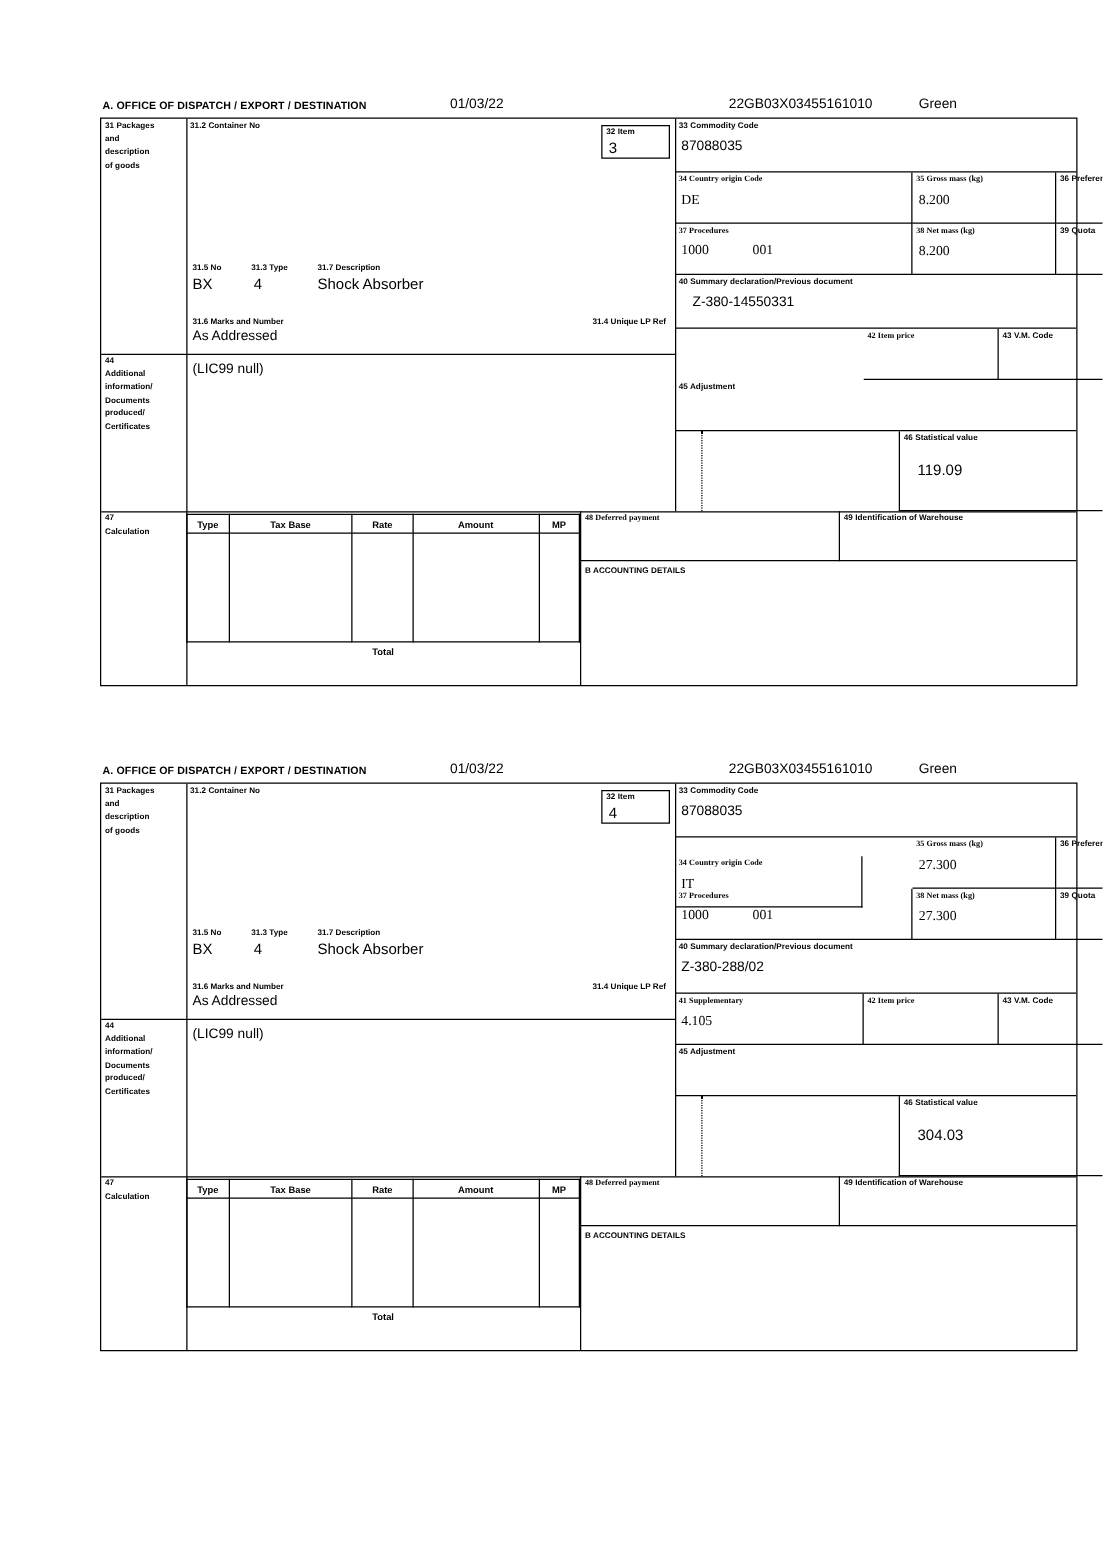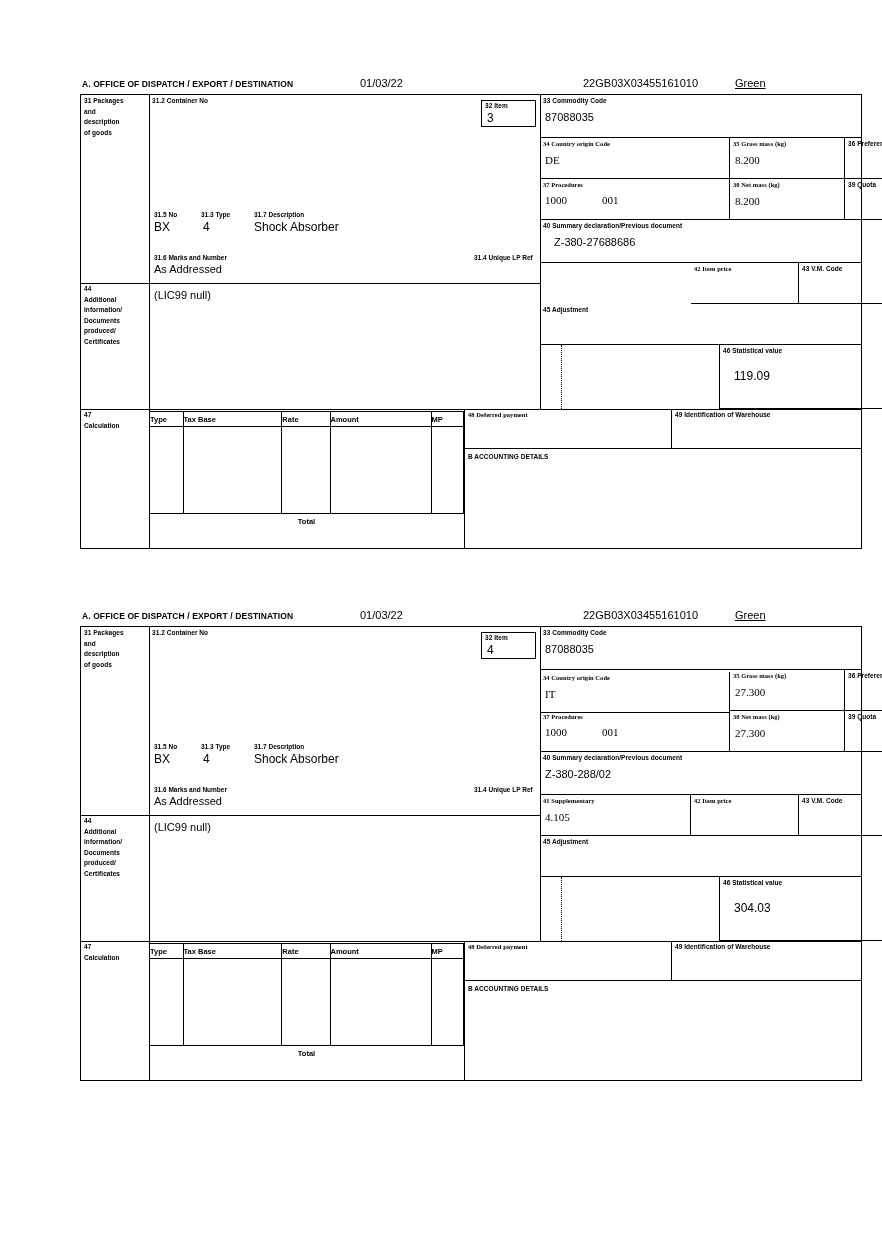--- a/index.html
+++ b/index.html
@@ -53,21 +53,20 @@
     top: -1px;
     font-size: 11px;
     font-weight: normal;
   }
   .fh-green {
     position: absolute;
     left: 655px;
     top: -1px;
     font-size: 11px;
     font-weight: normal;
-    text-decoration: underline;
   }
 
   
   .box {
     position: relative;
     border: 1.2px solid #000;
     height: 455px;
     box-sizing: border-box;
   }
 
@@ -106,20 +105,21 @@
   
   .calc-table {
     position: absolute;
     border-collapse: collapse;
     font-size: 7px;
   }
   .calc-table td, .calc-table th {
     border: 0.8px solid #000;
     padding: 0;
     font-weight: bold;
+    text-align: center;
     font-size: 7.5px;
   }
   .calc-table .hrow td { height: 14px; }
   .calc-table .brow td { height: 86px; }
   .calc-table .trow td {
     border: none;
     border-top: 0.8px solid #000;
     height: 14px;
     text-align: center;
   }
@@ -207,21 +207,21 @@
         <div class="lbl">38 Net mass (kg)</div>
         <div class="val" style="padding-top:5px;">8.200</div>
       </div>
       <div class="cell bb" style="left:764px;top:84px;width:116px;height:41px;">
         <div class="lbl">39 Quota</div>
         <div class="val" style="padding-top:5px;"></div>
       </div>
 
       <div class="cell bb" style="left:459px;top:125px;width:321px;height:43px;">
         <div class="lbl">40 Summary declaration/Previous document</div>
-        <div class="val" style="padding-top:5px;padding-left:14px;">Z-380-27688686</div>
+        <div class="val" style="padding-top:5px;padding-left:14px;">Z-380-14550331</div>
       </div>
 
       <div class="cell bb br" style="left:610px;top:168px;width:108px;height:41px;">
         <div class="lbl">42 Item price</div>
         <div class="val" style="padding-top:5px;"></div>
       </div>
       <div class="cell bb" style="left:718px;top:168px;width:162px;height:41px;">
         <div class="lbl">43 V.M. Code</div>
         <div class="val" style="padding-top:5px;"></div>
       </div>
@@ -344,21 +344,21 @@
         <div style="font-size:12px;padding-left:5px;line-height:14px;">4</div>
       </div>
 
       <div class="cell" style="left:459px;top:0;width:0;height:314px;border-left:1.2px solid #000;"></div>
 
       <div class="cell bb" style="left:459px;top:0;width:321px;height:43px;">
         <div class="lbl">33 Commodity Code</div>
         <div class="val" style="padding-top:5px;">87088035</div>
       </div>
 
-      <div class="cell bb br" style="left:459px;top:45px;width:190px;height:41px;">
+      <div class="cell bb br" style="left:459px;top:58px;width:150px;height:41px;">
         <div class="lbl">34 Country origin Code</div>
         <div class="val" style="padding-top:5px;">IT</div>
       </div>
       <div class="cell bb br" style="left:649px;top:43px;width:115px;height:41px;">
         <div class="lbl">35 Gross mass (kg)</div>
         <div class="val" style="padding-top:5px;">27.300</div>
       </div>
       <div class="cell bb" style="left:764px;top:43px;width:116px;height:41px;">
         <div class="lbl">36 Preferences</div>
         <div class="val" style="padding-top:5px;"></div>

